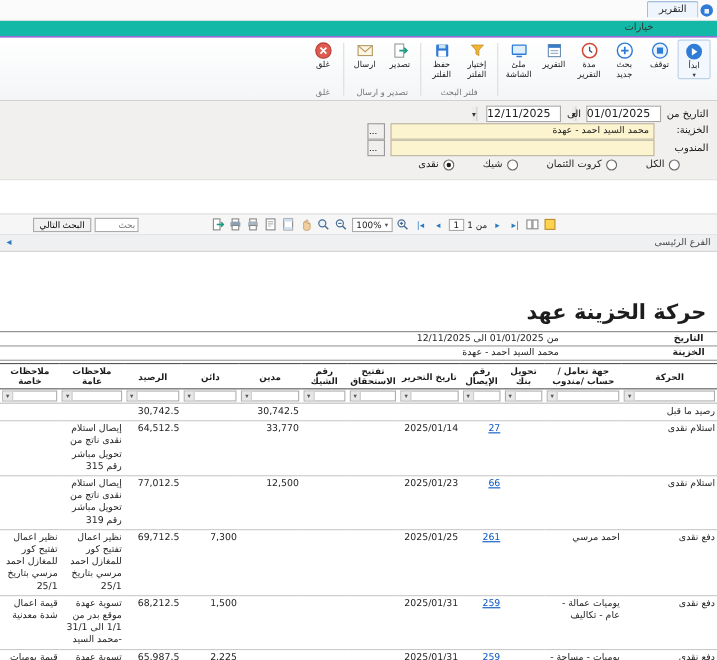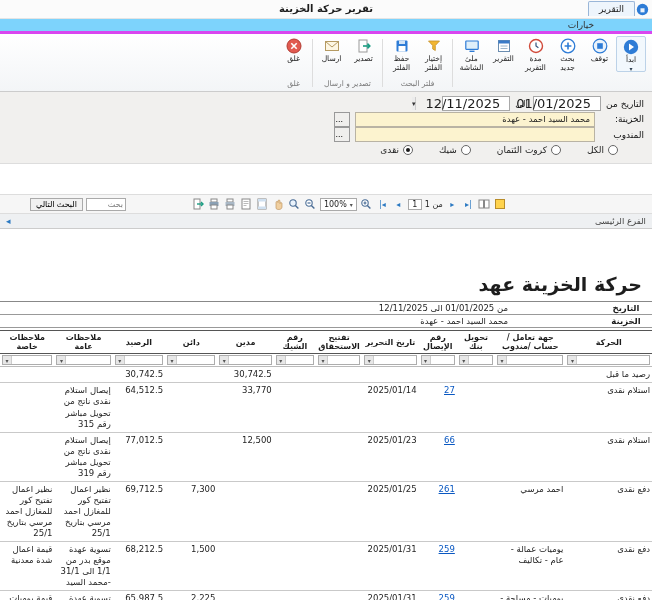--- a/index.html
+++ b/index.html
@@ -6,39 +6,39 @@
   html,body { margin:0; padding:0; }
   body {
     width:652px; height:600px; overflow:hidden; background:#fff; color:#1d1d1d;
     font-family:"DejaVu Sans", sans-serif; font-size:9px; direction:rtl;
   }
   
   .titlebar { position:relative; height:19px; background:#fbfbfb; border-bottom:1px solid #e4e4e4; }
   .window-title { position:absolute; left:0; right:0; top:3px; text-align:center; font-weight:bold; font-size:10px; }
   .doc-tab { position:absolute; right:17px; top:1px; padding:2px 10px 2px; border:1px solid #9ab6d8; border-bottom:none; background:#eef5fc; font-size:9px; border-radius:2px 2px 0 0; }
   .app-icon { position:absolute; right:3px; top:3px; width:13px; height:13px; }
-  .tabstrip { position:relative; height:15px; background:#7dd3fc; border-bottom:3px solid #d946ef; }
+  .tabstrip { position:relative; height:15px; background:#14b8a6; border-bottom:1px solid #d946ef; }
   .ribbon-tab { position:absolute; right:48px; top:0; padding:1px 10px; font-size:9px; color:#333; }
   
   .ribbon { display:flex; height:58px; background:linear-gradient(#ffffff,#f3f5f7); border-bottom:1px solid #ccc; padding:2px 4px 1px; }
   .rgroup { display:flex; flex-direction:column; justify-content:space-between; padding:0 2px; }
   .rbuttons { display:flex; gap:1px; }
   .rbtn { width:31px; display:flex; flex-direction:column; align-items:center; gap:1px; padding:2px 0 0; border-radius:2px; }
   .rbtn.start { border:1px solid #bcd2e8; background:#f2f8fd; width:30px; }
   .rlabel { font-size:7.5px; text-align:center; line-height:1.15; color:#222; }
   .dd { font-size:6px; color:#345; line-height:5px; }
   .rgroup-label { font-size:7.5px; color:#777; text-align:center; padding:1px 0 2px; }
   .rsep { width:1px; background:#ddd; margin:3px 1px; }
   .ricon svg { display:block; }
   
   .filterpanel { height:72px; background:#f1f0ee; border-bottom:1px solid #ddd; padding:4px 8px 5px; display:flex; flex-direction:column; justify-content:space-between; }
   .frow { display:flex; align-items:center; gap:5px; height:16px; }
   .flabel { font-size:9px; color:#111; white-space:nowrap; }
   .combo { display:flex; align-items:center; height:15px; border:1px solid #a8a8a8; background:#fff; width:68px; }
-  .combo-text { flex:1; text-align:left; padding:0 9px; font-size:13px; }
+  .combo-text { flex:1; text-align:left; padding:0 9px; font-size:10px; }
   .combo-arrow { width:11px; align-self:stretch; background:#ececec; border-right:1px solid #ccc; display:flex; align-items:center; justify-content:center; font-size:7px; color:#333; }
   .lookup-field { height:15px; border:1px solid #b9b3a4; background:#fcf3cf; width:240px; font-size:8.5px; display:flex; align-items:center; padding:0 4px; }
   .browse-btn { width:16px; height:15px; border:1px solid #999; background:#f0efed; font-size:9px; line-height:11px; text-align:center; }
   .radios { padding-right:26px; gap:26px; }
   .radio-item { display:flex; align-items:center; gap:4px; }
   .radio-circle { width:10px; height:10px; border:1px solid #666; border-radius:50%; background:#fff; position:relative; }
   .radio-circle.checked::after { content:""; position:absolute; inset:2px; background:#1b1b1b; border-radius:50%; }
   .gap-strip { height:30px; background:#fff; }
   
   .viewer-toolbar { direction:ltr; height:20px; background:#f6f6f6; border-top:1px solid #ddd; border-bottom:1px solid #ddd; display:flex; align-items:center; gap:3px; padding:0 6px 0 30px; }
@@ -69,21 +69,20 @@
   .mc-arrow { position:absolute; left:0; top:0; bottom:0; width:9px; background:#e7e7e7; border-right:1px solid #ccc; font-size:6px; line-height:9px; text-align:center; color:#555; }
   td.c { text-align:right; }
   .rlink { color:#0a58c2; text-decoration:underline; }
   .col0{width:86px}.col1{width:70px}.col2{width:38px}.col3{width:38px}.col4{width:56px}.col5{width:46px}
   .col6{width:42px}.col7{width:56px}.col8{width:52px}.col9{width:52px}.col10{width:58px}.col11{width:54px}
 </style>
 </head>
 <body>
 
 <div class="titlebar">
-  <div class="window-title">تقرير حركة الخزينة</div>
   <div class="doc-tab">
     <span>التقرير</span>
   </div>
   <span class="app-icon">
     <svg width="13" height="13" viewBox="0 0 16 16">
         <circle cx="8" cy="8" r="7" fill="#2e7cd6"></circle>
         <path d="M5.5 6.5h5v5h-5z" fill="#fff" opacity="0.9"></path>
       </svg>
   </span>
 </div>

